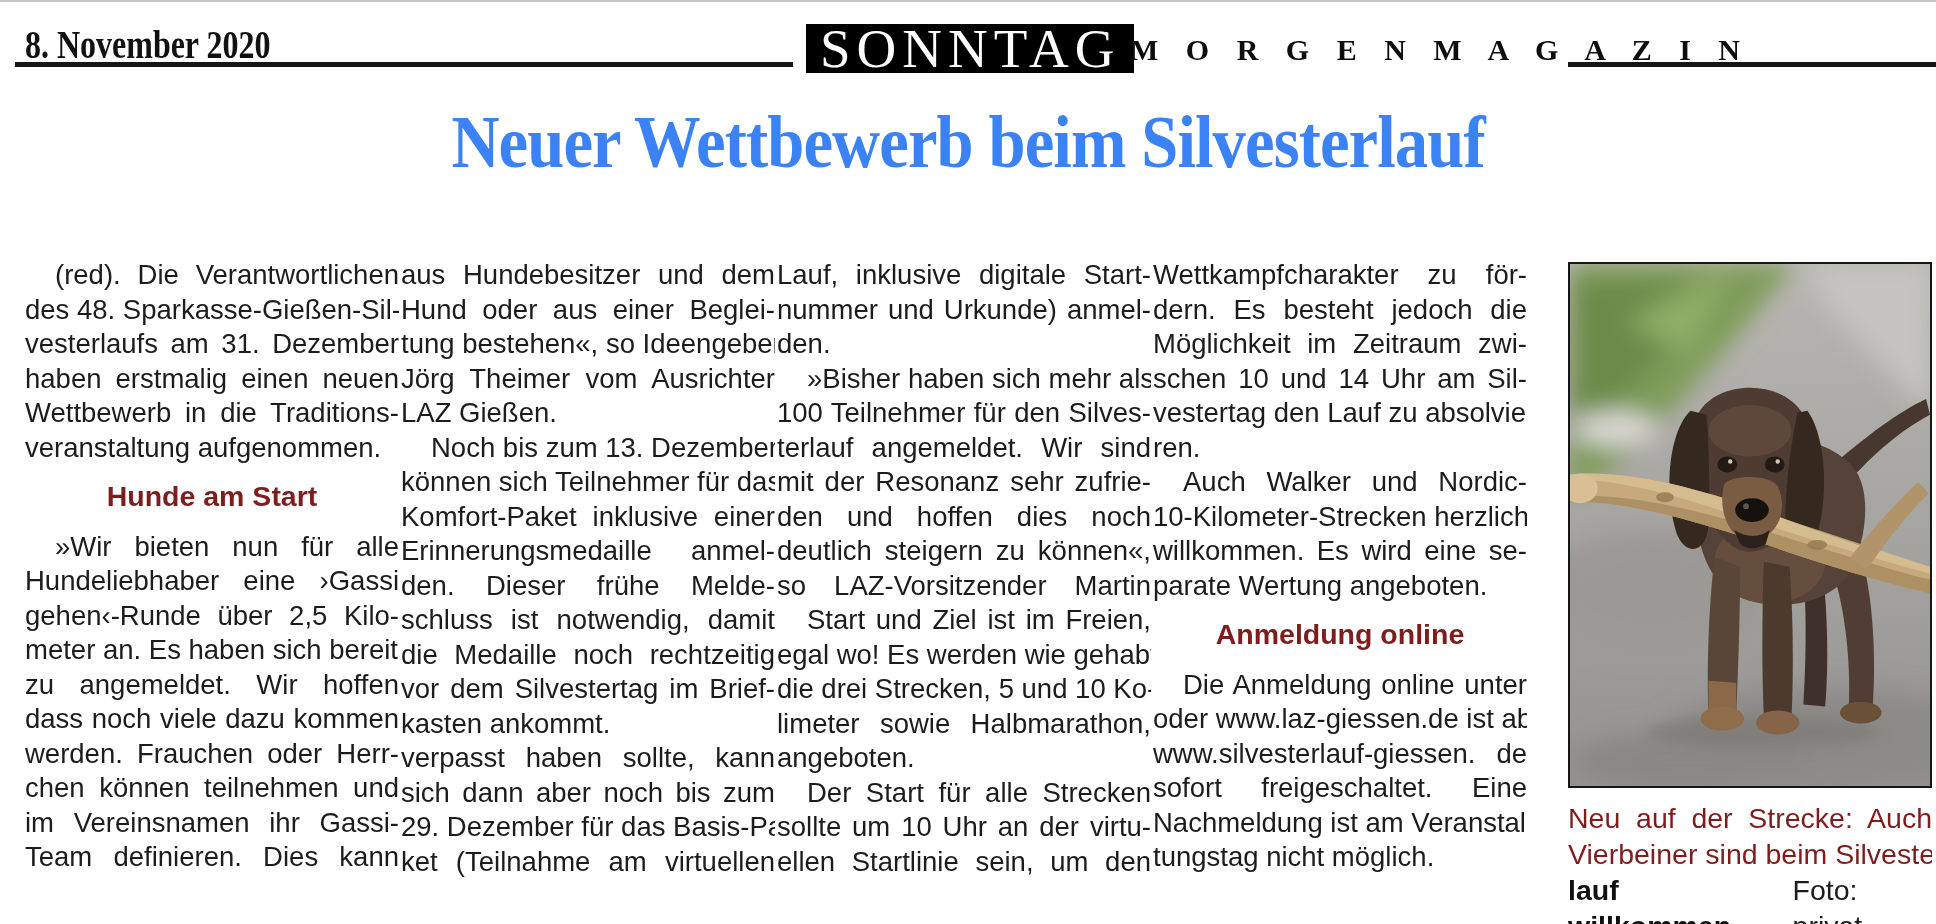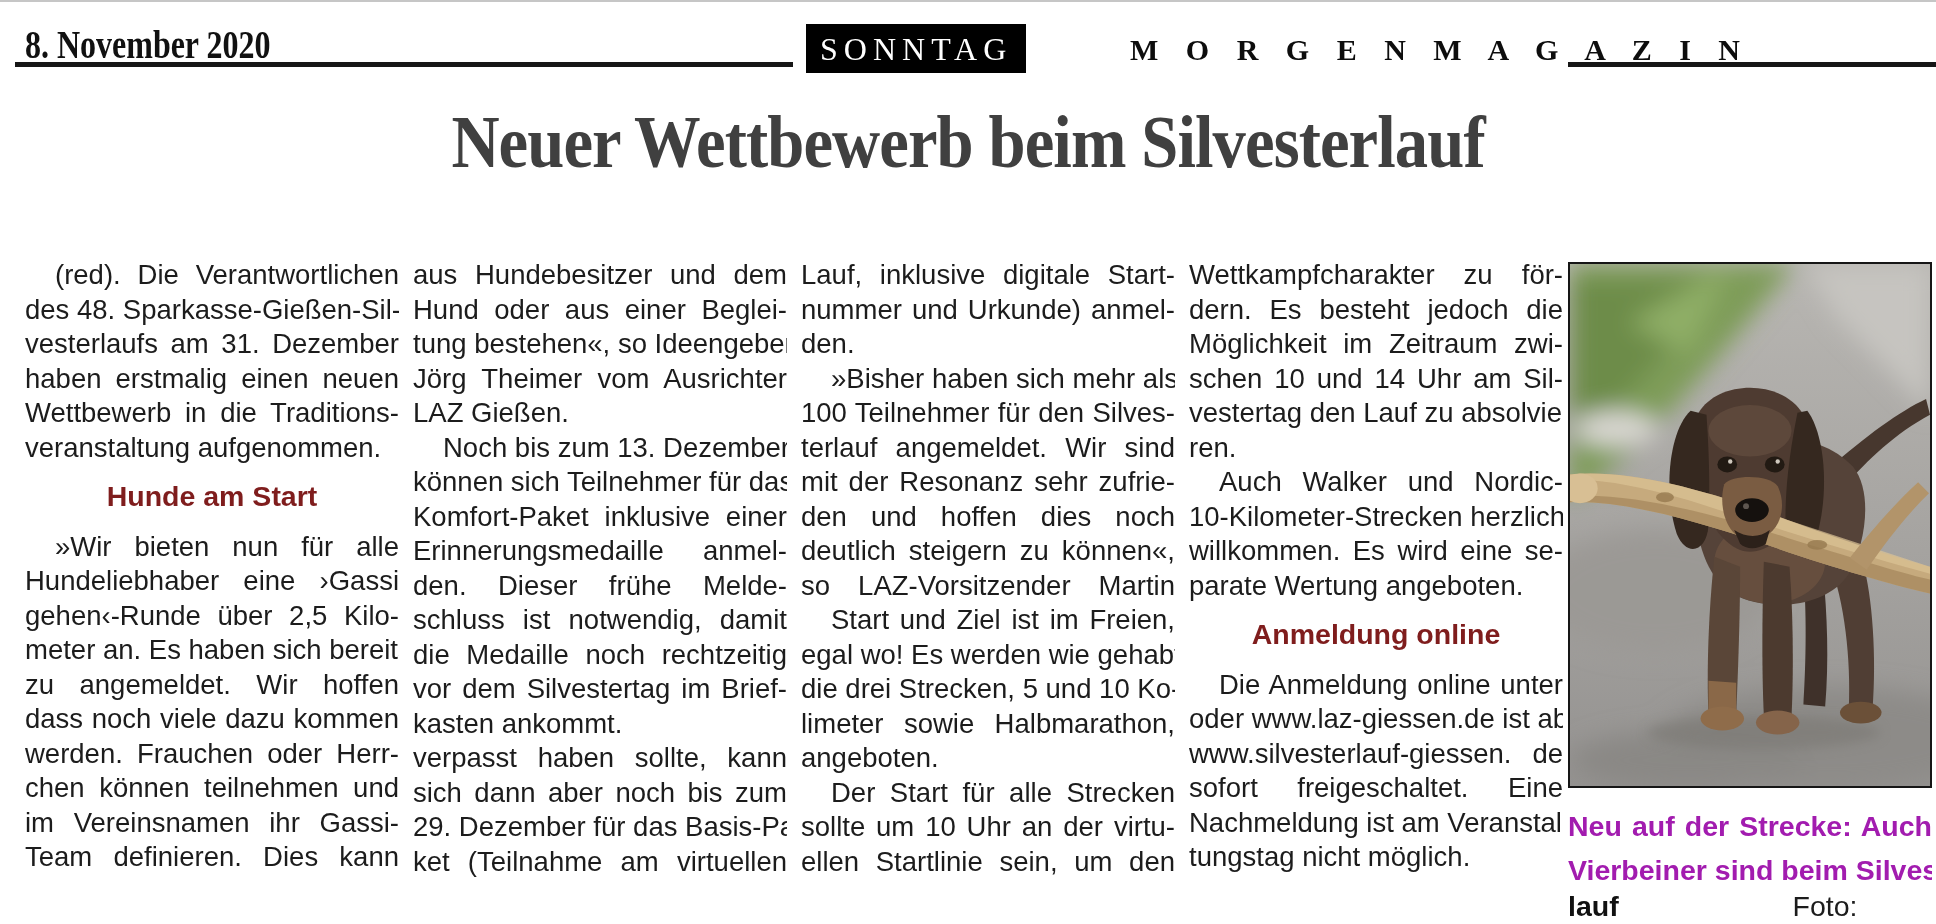--- a/index.html
+++ b/index.html
@@ -15,55 +15,55 @@
     position:absolute;left:25px;top:22px;
     font-family:"Liberation Serif","DejaVu Serif",serif;font-weight:700;font-size:39px;
     transform:scaleX(0.82);transform-origin:left center;white-space:nowrap;color:#111;
   }
   .rule{position:absolute;top:62px;height:5px;background:#161616;}
   .rule-left{left:15px;width:778px;}
   .rule-right{left:1568px;width:368px;}
   .brandbox{
     position:absolute;left:806px;top:24px;height:49px;line-height:50px;
     background:#000;color:#fff;padding:0 14px;
-    font-family:"Liberation Serif","DejaVu Serif",serif;font-size:32px;letter-spacing:6px;
+    font-family:"Liberation Serif","DejaVu Serif",serif;font-size:55px;letter-spacing:6px;
     white-space:nowrap;
   }
   .brand2{
     position:absolute;left:1130px;top:33px;
     font-family:"Liberation Serif","DejaVu Serif",serif;font-weight:700;font-size:30px;
     letter-spacing:10px;white-space:nowrap;color:#0d0d0d;
   }
 
   
   .headline{
     position:absolute;top:100px;left:0;width:1936px;margin:0;text-align:center;
     font-family:"Liberation Serif","DejaVu Serif",serif;font-weight:700;font-size:74px;
-    color:#404040;letter-spacing:-1px;
+    color:#3b82f6;letter-spacing:-1px;
   }
   .headline>span{display:inline-block;transform:scaleX(0.9);transform-origin:center;white-space:nowrap;}
 
   
-  .cols{position:absolute;left:25px;top:258px;display:flex;gap:14px;}
+  .cols{position:absolute;left:25px;top:258px;display:flex;gap:2px;}
   .col{width:374px;font-size:27.5px;line-height:34.5px;}
   .line{text-align:justify;text-align-last:justify;white-space:nowrap;overflow:hidden;}
   .line.end{text-align-last:left;}
   .line.indent{text-indent:30px;}
   .subhead{font-weight:700;text-align:center;font-size:28.5px;margin:14px 0 16px;color:#7f1d1d;}
 
   
   .photo{
     position:absolute;left:1568px;top:262px;width:364px;height:526px;
     border:2px solid #161616;box-sizing:border-box;margin:0;background:#a7a5a2;
   }
   .photo svg{display:block;width:100%;height:100%;}
 
   
   .caption{position:absolute;left:1568px;top:800px;width:364px;font-size:28.5px;line-height:36px;}
-  .cap-line{font-weight:700;text-align:justify;text-align-last:justify;white-space:nowrap;overflow:hidden;color:#a21caf;margin-top:8px;}
+  .cap-line{font-weight:400;text-align:justify;text-align-last:justify;white-space:nowrap;overflow:hidden;color:#7f1d1d;}
   .cap-last{display:flex;justify-content:space-between;align-items:baseline;}
   .cap-bold{font-weight:700;color:#111;}
   .cap-credit{font-weight:400;color:#1c1c1c;}
 </style>
 </head>
 <body>
 
 <div class="topline"></div>
 
 <header>

